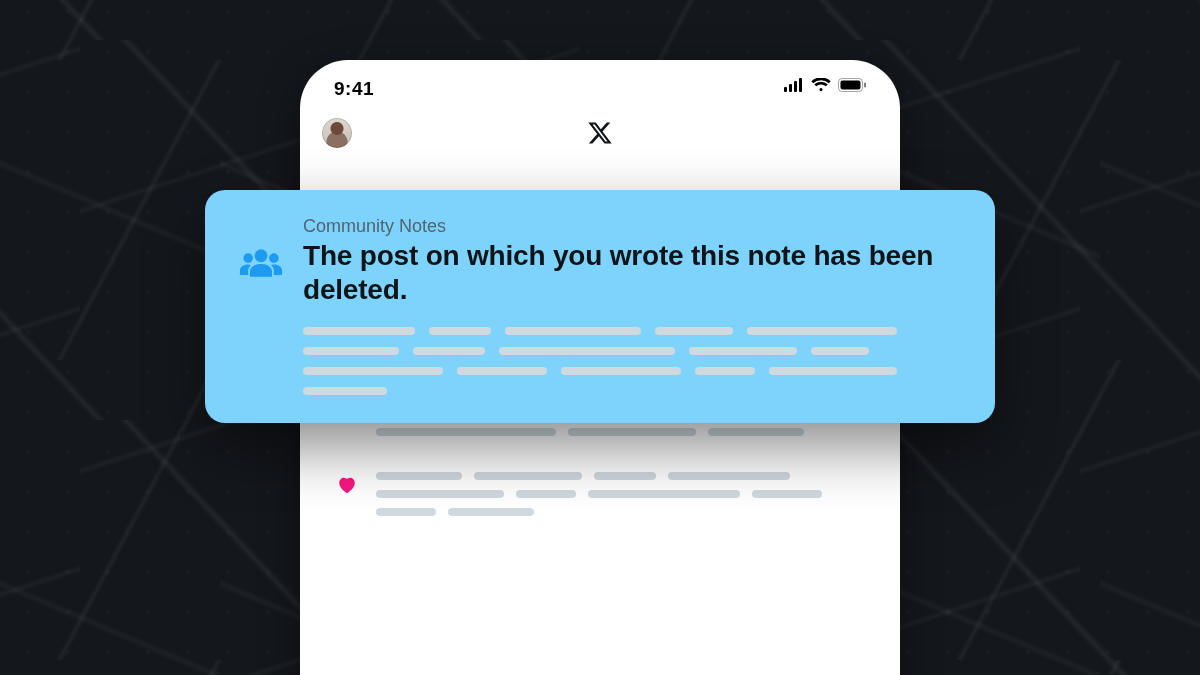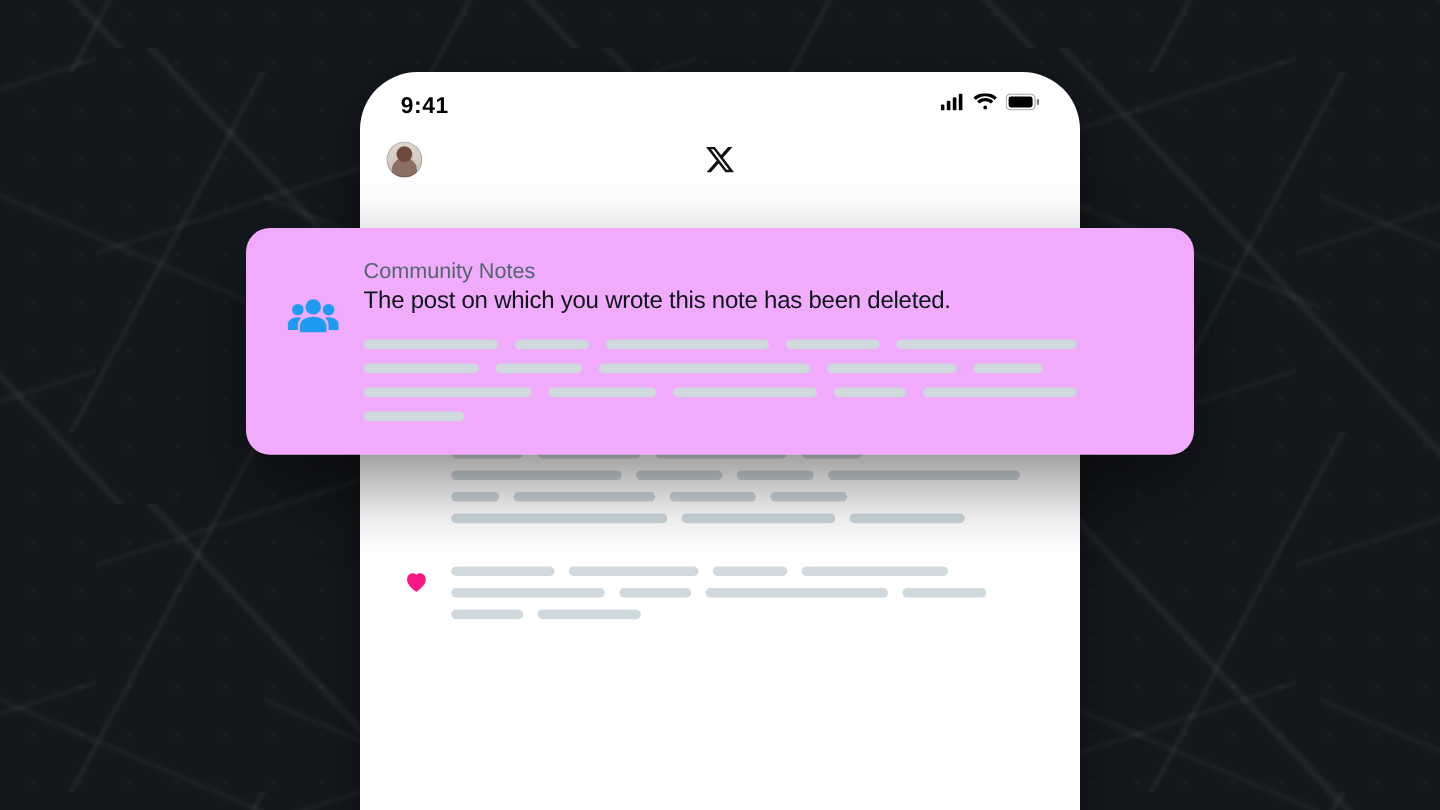--- a/index.html
+++ b/index.html
@@ -80,40 +80,40 @@
   .skeleton-col { flex: 1; display: flex; flex-wrap: wrap; gap: 10px 12px; align-content: flex-start; }
   .sk { height: 8px; background: #cfd9de; border-radius: 4px; }
 
   
   .card {
     position: absolute;
     top: 190px;
     left: 50%;
     transform: translateX(-50%);
     width: 790px;
-    background: #f0abfc;
+    background: #7dd3fc;
     border-radius: 20px;
     box-shadow: 0 25px 60px rgba(0,0,0,.45);
     padding: 26px 34px 28px 34px;
     display: flex;
     gap: 20px;
   }
   .card-icon { flex: 0 0 44px; padding-top: 30px; }
   .card-icon svg { width: 44px; height: 36px; display:block; }
   .card-body { flex: 1; }
   .card-eyebrow {
     color: #536471;
     font-size: 18px;
     font-weight: 400;
     margin-bottom: 2px;
   }
   .card-headline {
     color: #0f1419;
-    font-size: 20px;
-    font-weight: 400;
+    font-size: 28px;
+    font-weight: 700;
     line-height: 1.22;
     letter-spacing: -0.2px;
     margin-bottom: 20px;
   }
   .card-skeleton { display: flex; flex-wrap: wrap; gap: 12px 14px; }
 </style>
 </head>
 <body>
 
 <div class="bg-texture"></div>

